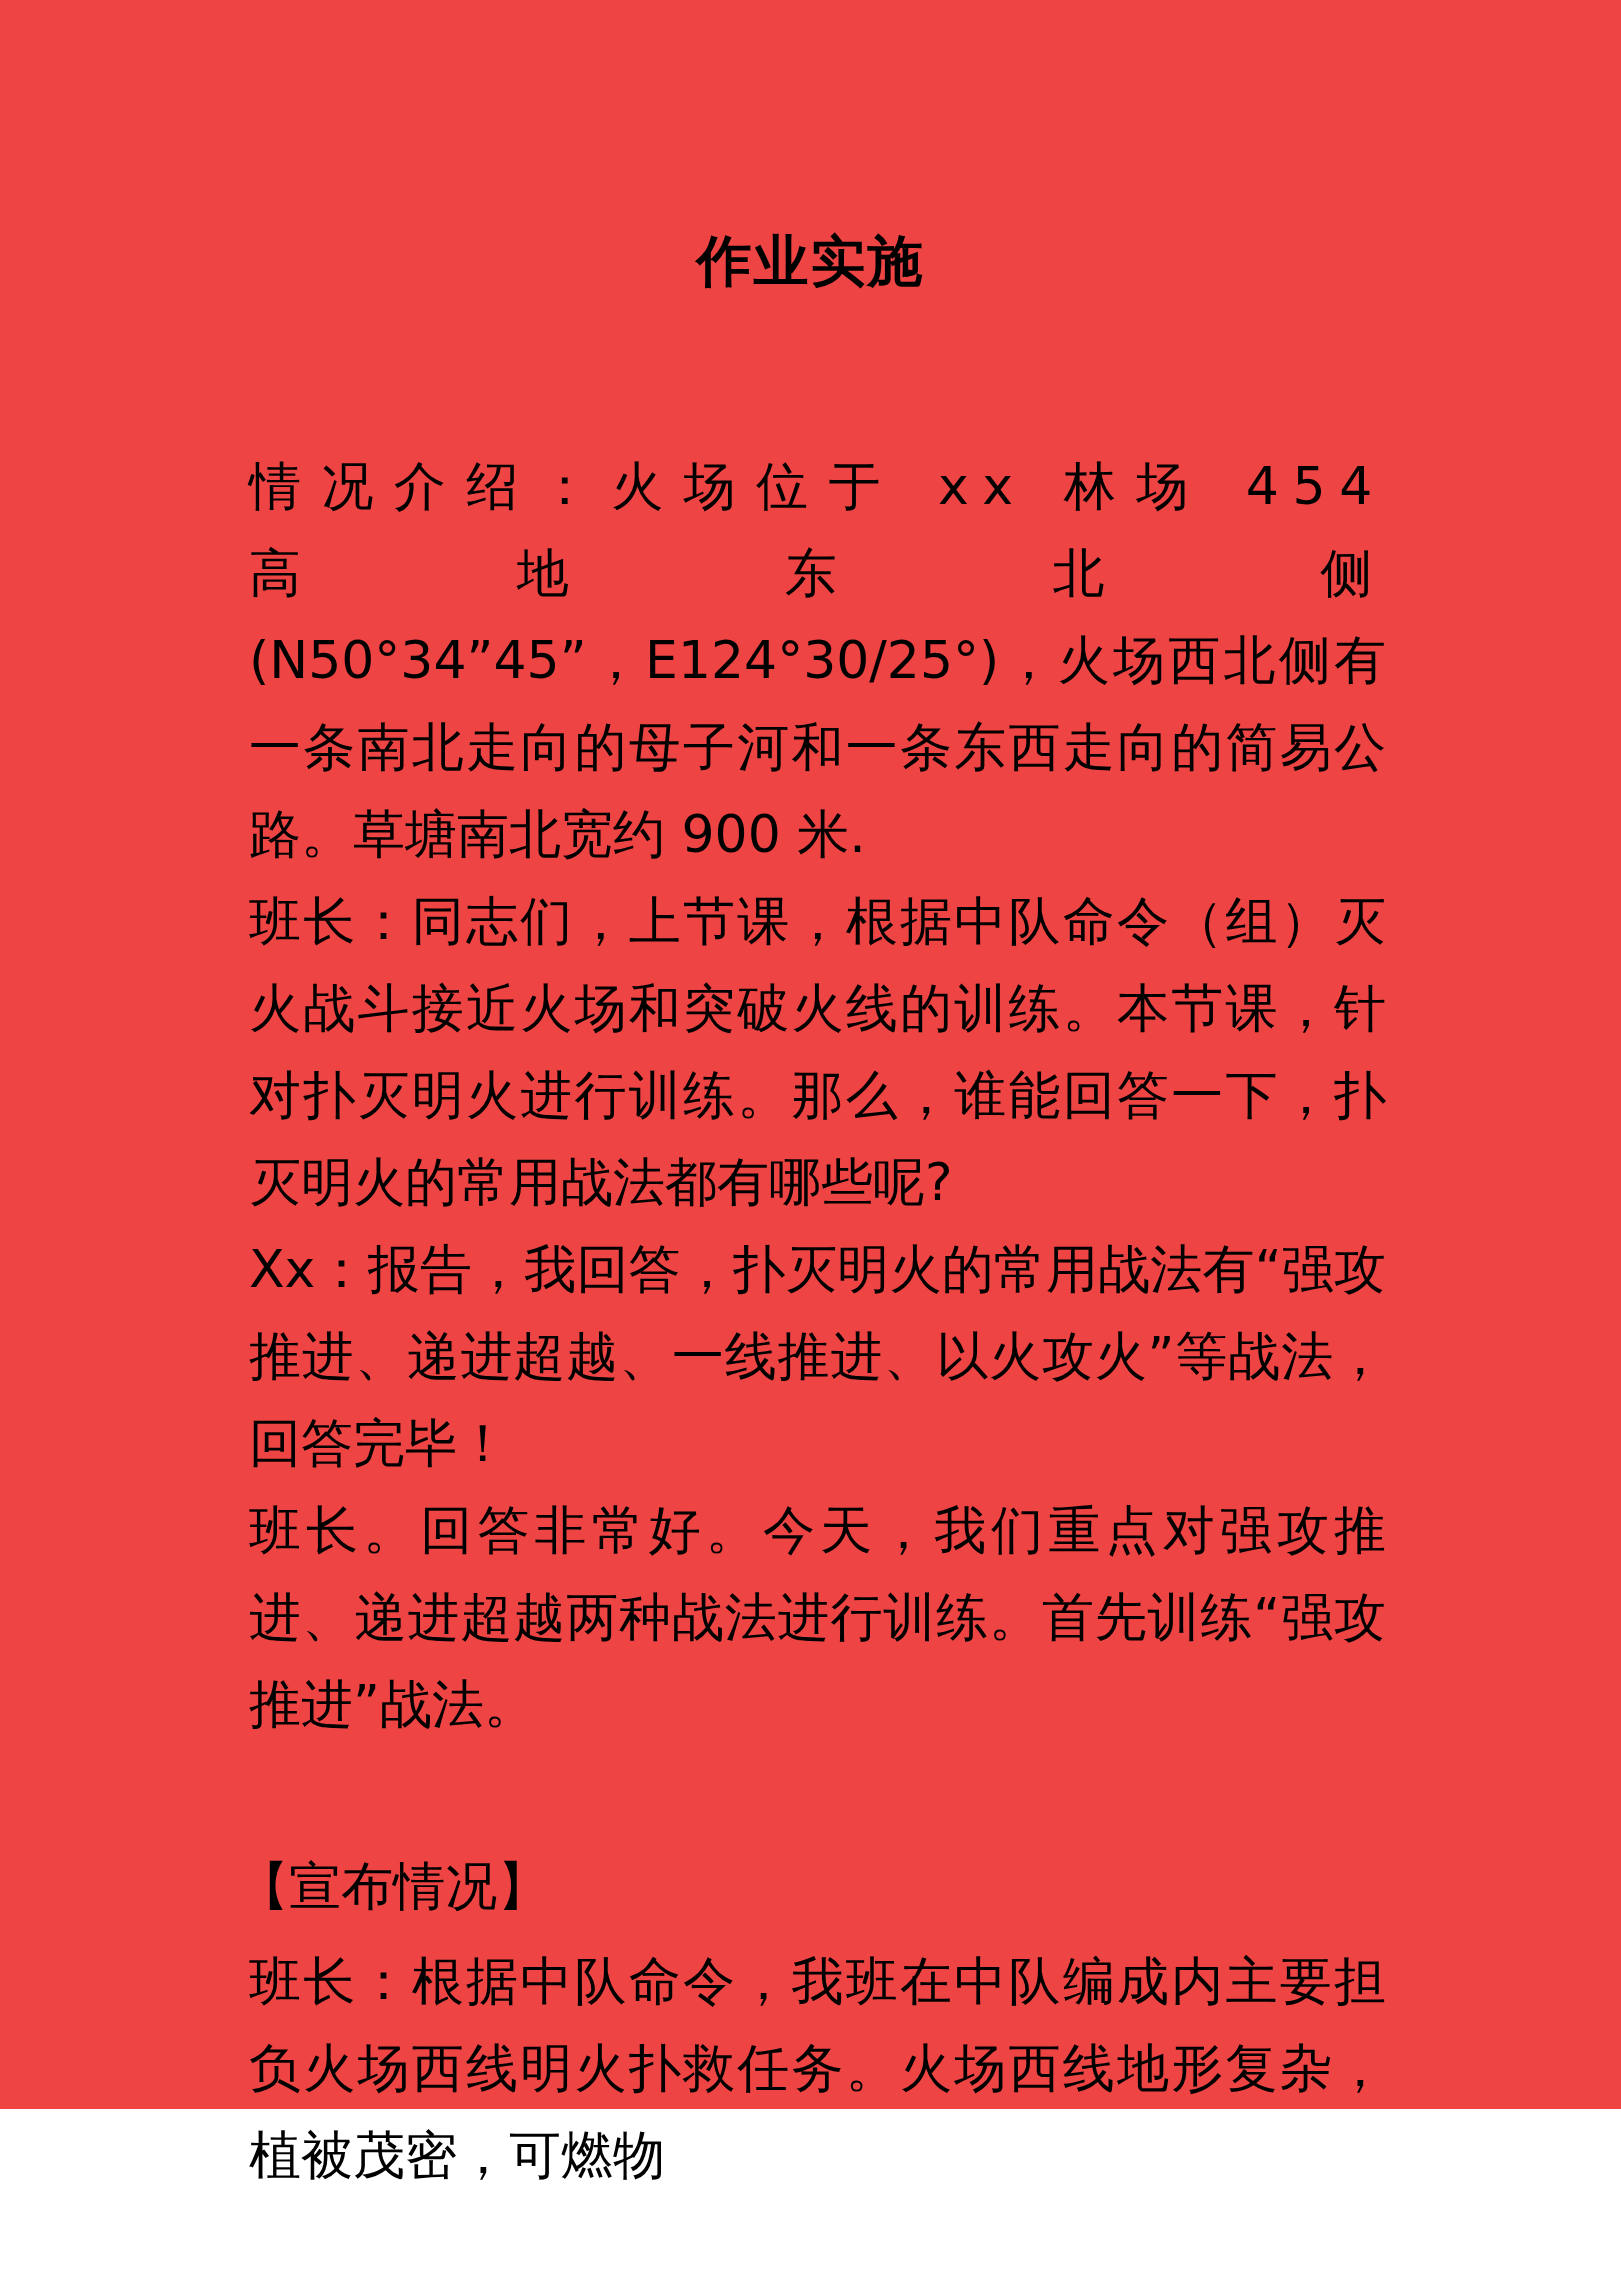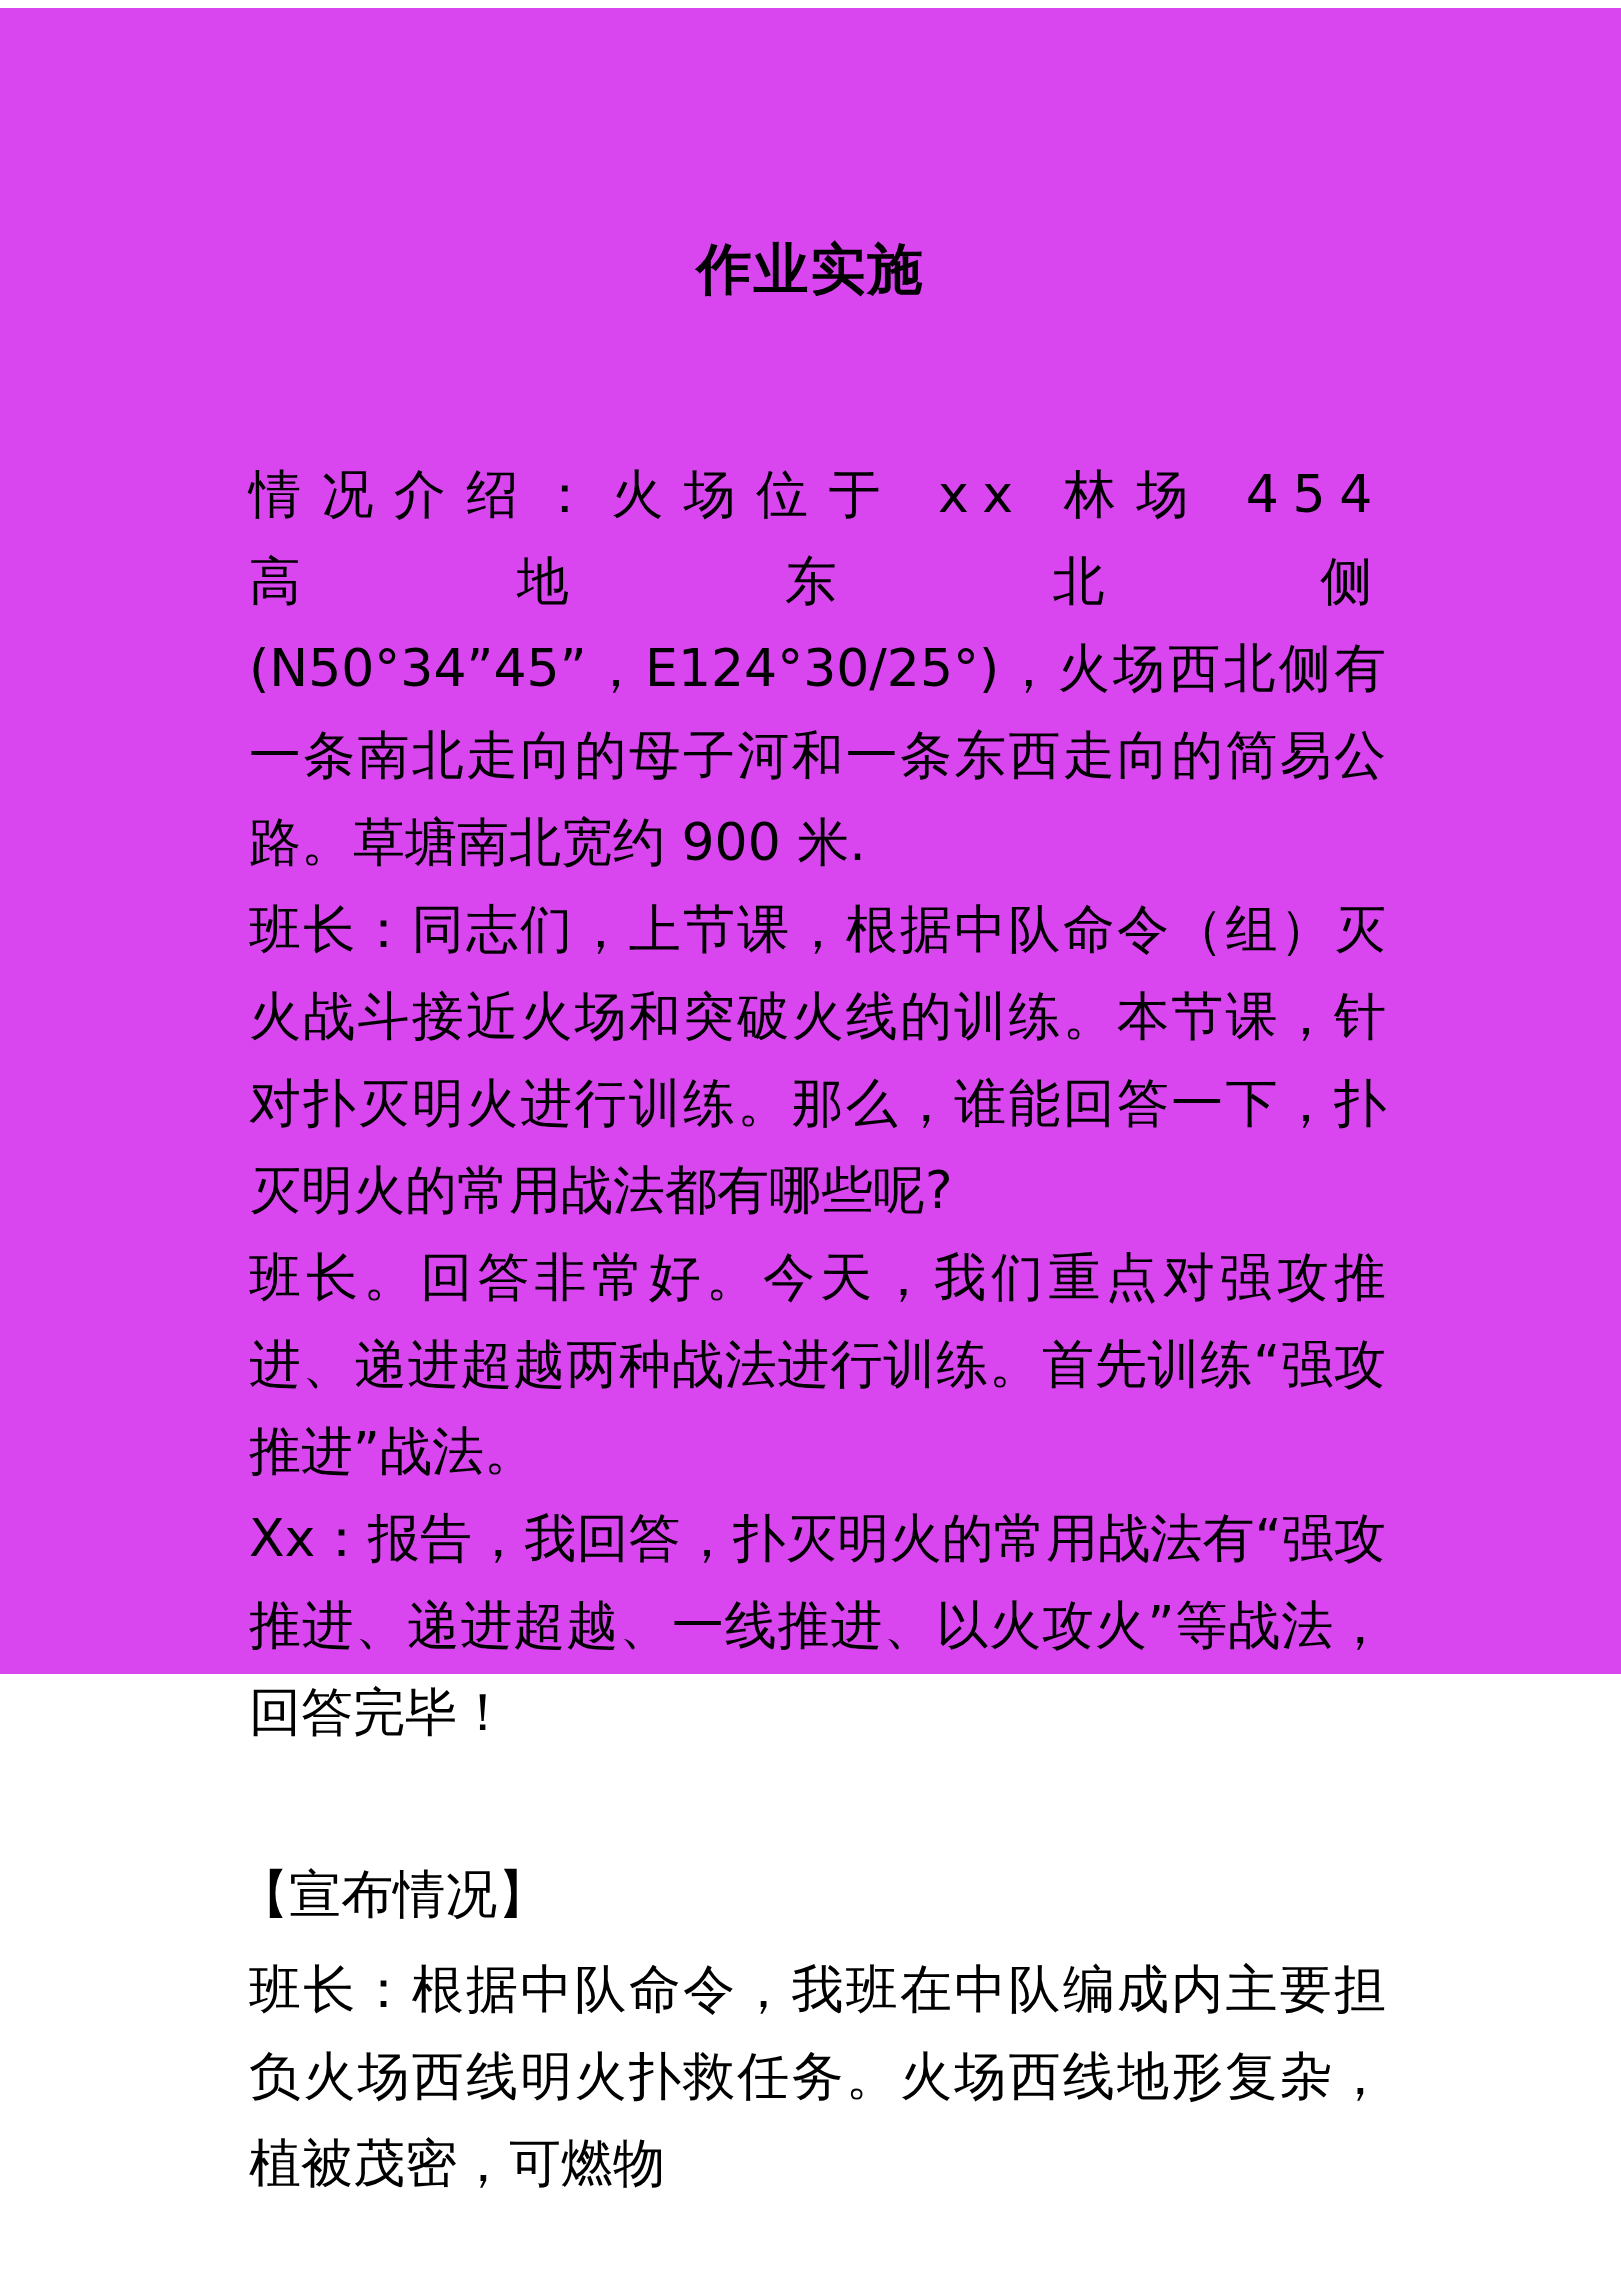--- a/index.html
+++ b/index.html
@@ -1,37 +1,37 @@
 <!DOCTYPE html>
 <html><head>
   <meta charset="utf-8">
   <style>
     html, body { margin: 0; padding: 0; background: #ffffff; }
     body { width: 1621px; height: 2293px; position: relative; overflow: hidden;
            font-family: "DejaVu Sans", "Liberation Sans", sans-serif; color: #000; }
-    .page { position: absolute; left: 0; top: 8px; width: 1621px; height: 1666px; background: #d946ef; }
+    .page { position: absolute; left: 0; top: 0; width: 1621px; height: 2109px; background: #ef4444; }
     .title { position: absolute; top: 222px; left: 0; width: 1621px; text-align: center;
              font-size: 55px; font-weight: bold; letter-spacing: 2px; line-height: 78px; }
     .body-text { position: absolute; left: 249px; width: 1137px; top: 443px;
                  font-size: 52px; line-height: 87px; }
     .para { margin: 0; text-align: justify; }
     .para.spaced { letter-spacing: 13.7px; text-align-last: justify; }
     .blank { height: 87px; }
     .section-head { margin: 8px; margin-left: -11.8px; }
   </style>
 </head>
 <body>
 
 <div class="page">
   <div class="title">作业实施</div>
 
   <div class="body-text">
     <p class="para spaced">情况介绍：火场位于 xx 林场 454 高地东北侧</p>
     <p class="para">(N50°34”45”，E124°30/25°)，火场西北侧有一条南北走向的母子河和一条东西走向的简易公路。草塘南北宽约 900 米.</p>
     <p class="para">班长：同志们，上节课，根据中队命令（组）灭火战斗接近火场和突破火线的训练。本节课，针对扑灭明火进行训练。那么，谁能回答一下，扑灭明火的常用战法都有哪些呢?</p>
+    <p class="para">Xx：报告，我回答，扑灭明火的常用战法有“强攻推进、递进超越、一线推进、以火攻火”等战法，回答完毕！</p>
     <p class="para">班长。回答非常好。今天，我们重点对强攻推进、递进超越两种战法进行训练。首先训练“强攻推进”战法。</p>
-    <p class="para">Xx：报告，我回答，扑灭明火的常用战法有“强攻推进、递进超越、一线推进、以火攻火”等战法，回答完毕！</p>
     <div class="blank"></div>
     <p class="para section-head">【宣布情况】</p>
     <p class="para">班长：根据中队命令，我班在中队编成内主要担负火场西线明火扑救任务。火场西线地形复杂，植被茂密，可燃物</p>
   </div>
 </div>
 
 
 </body></html>

